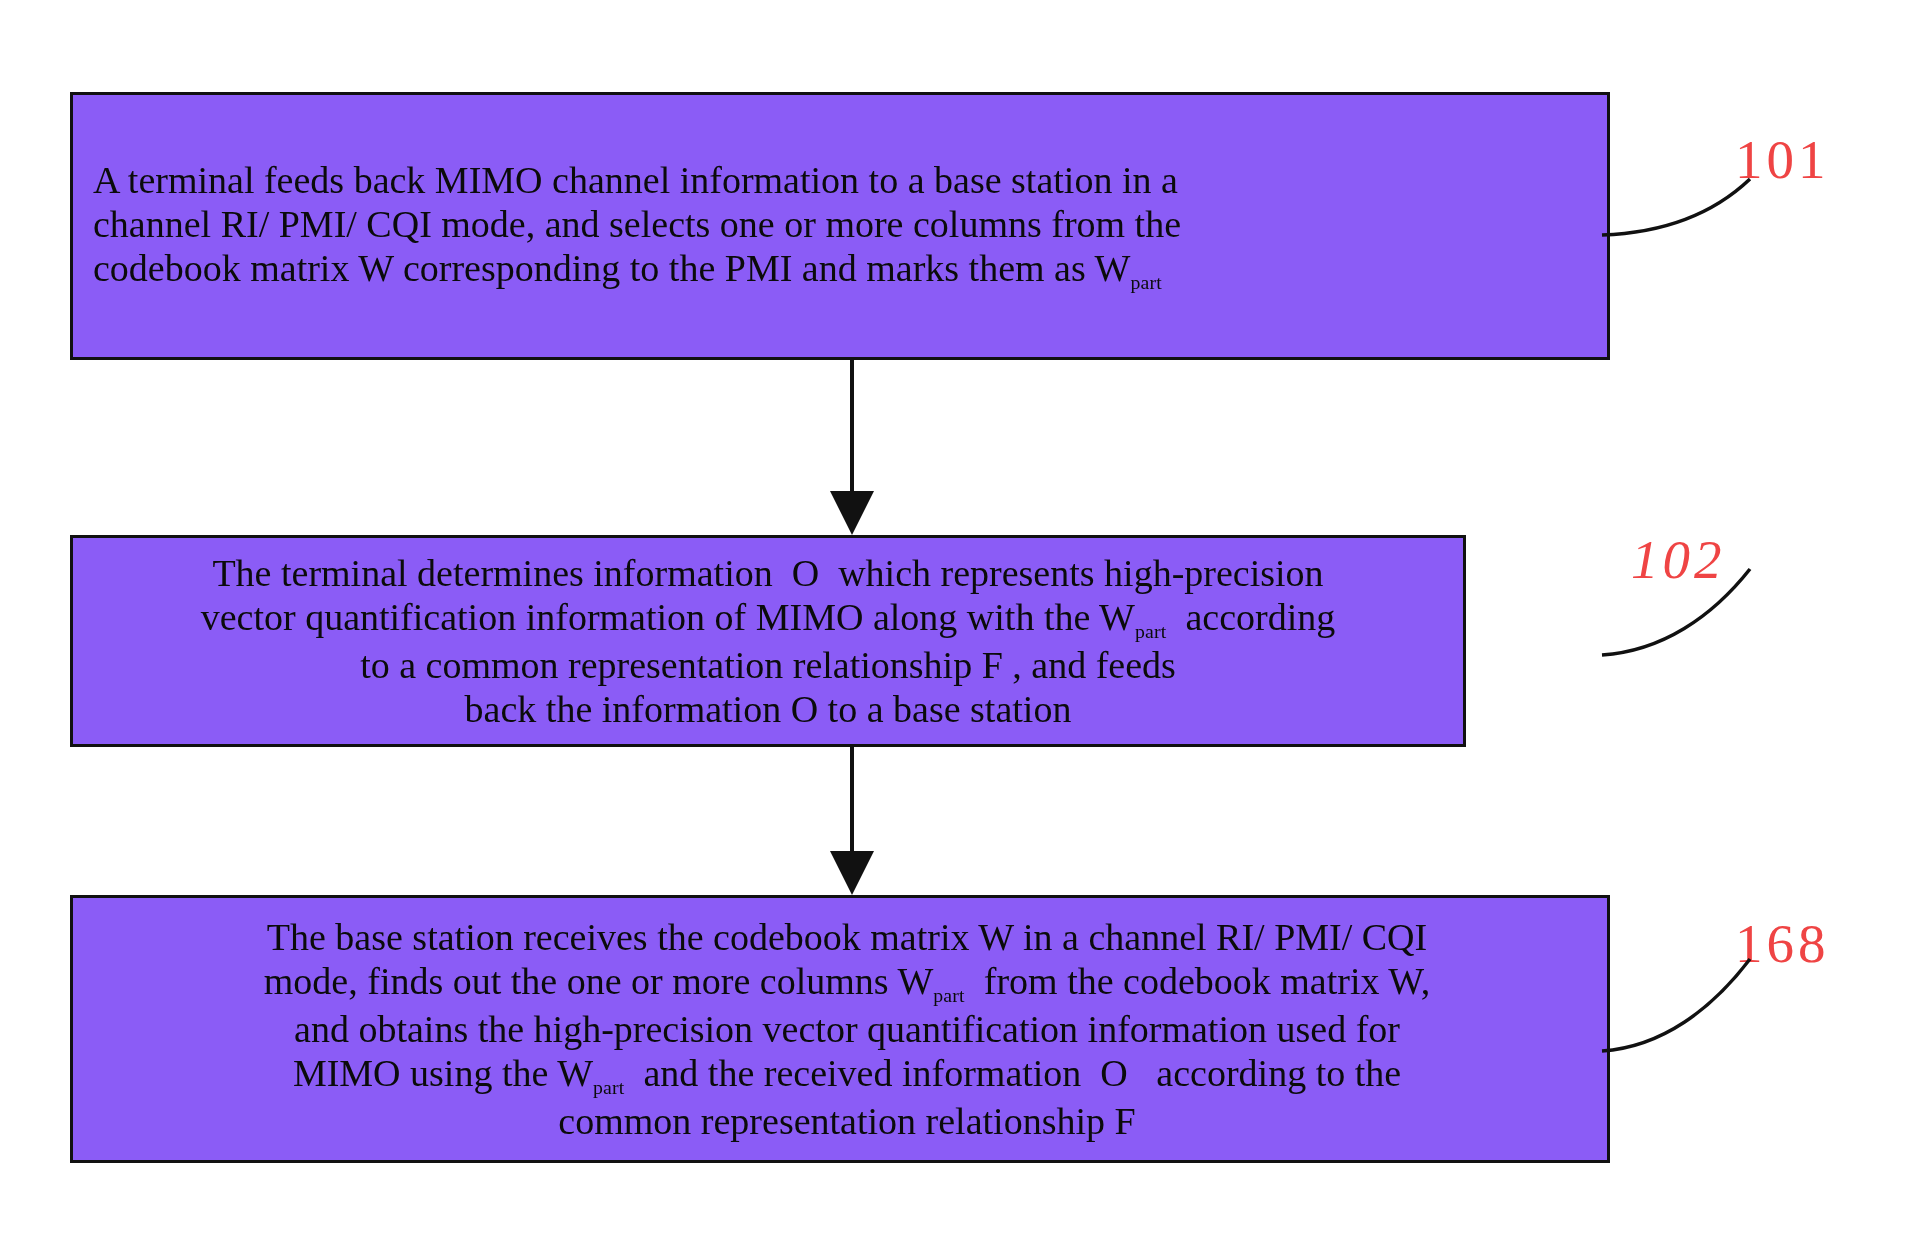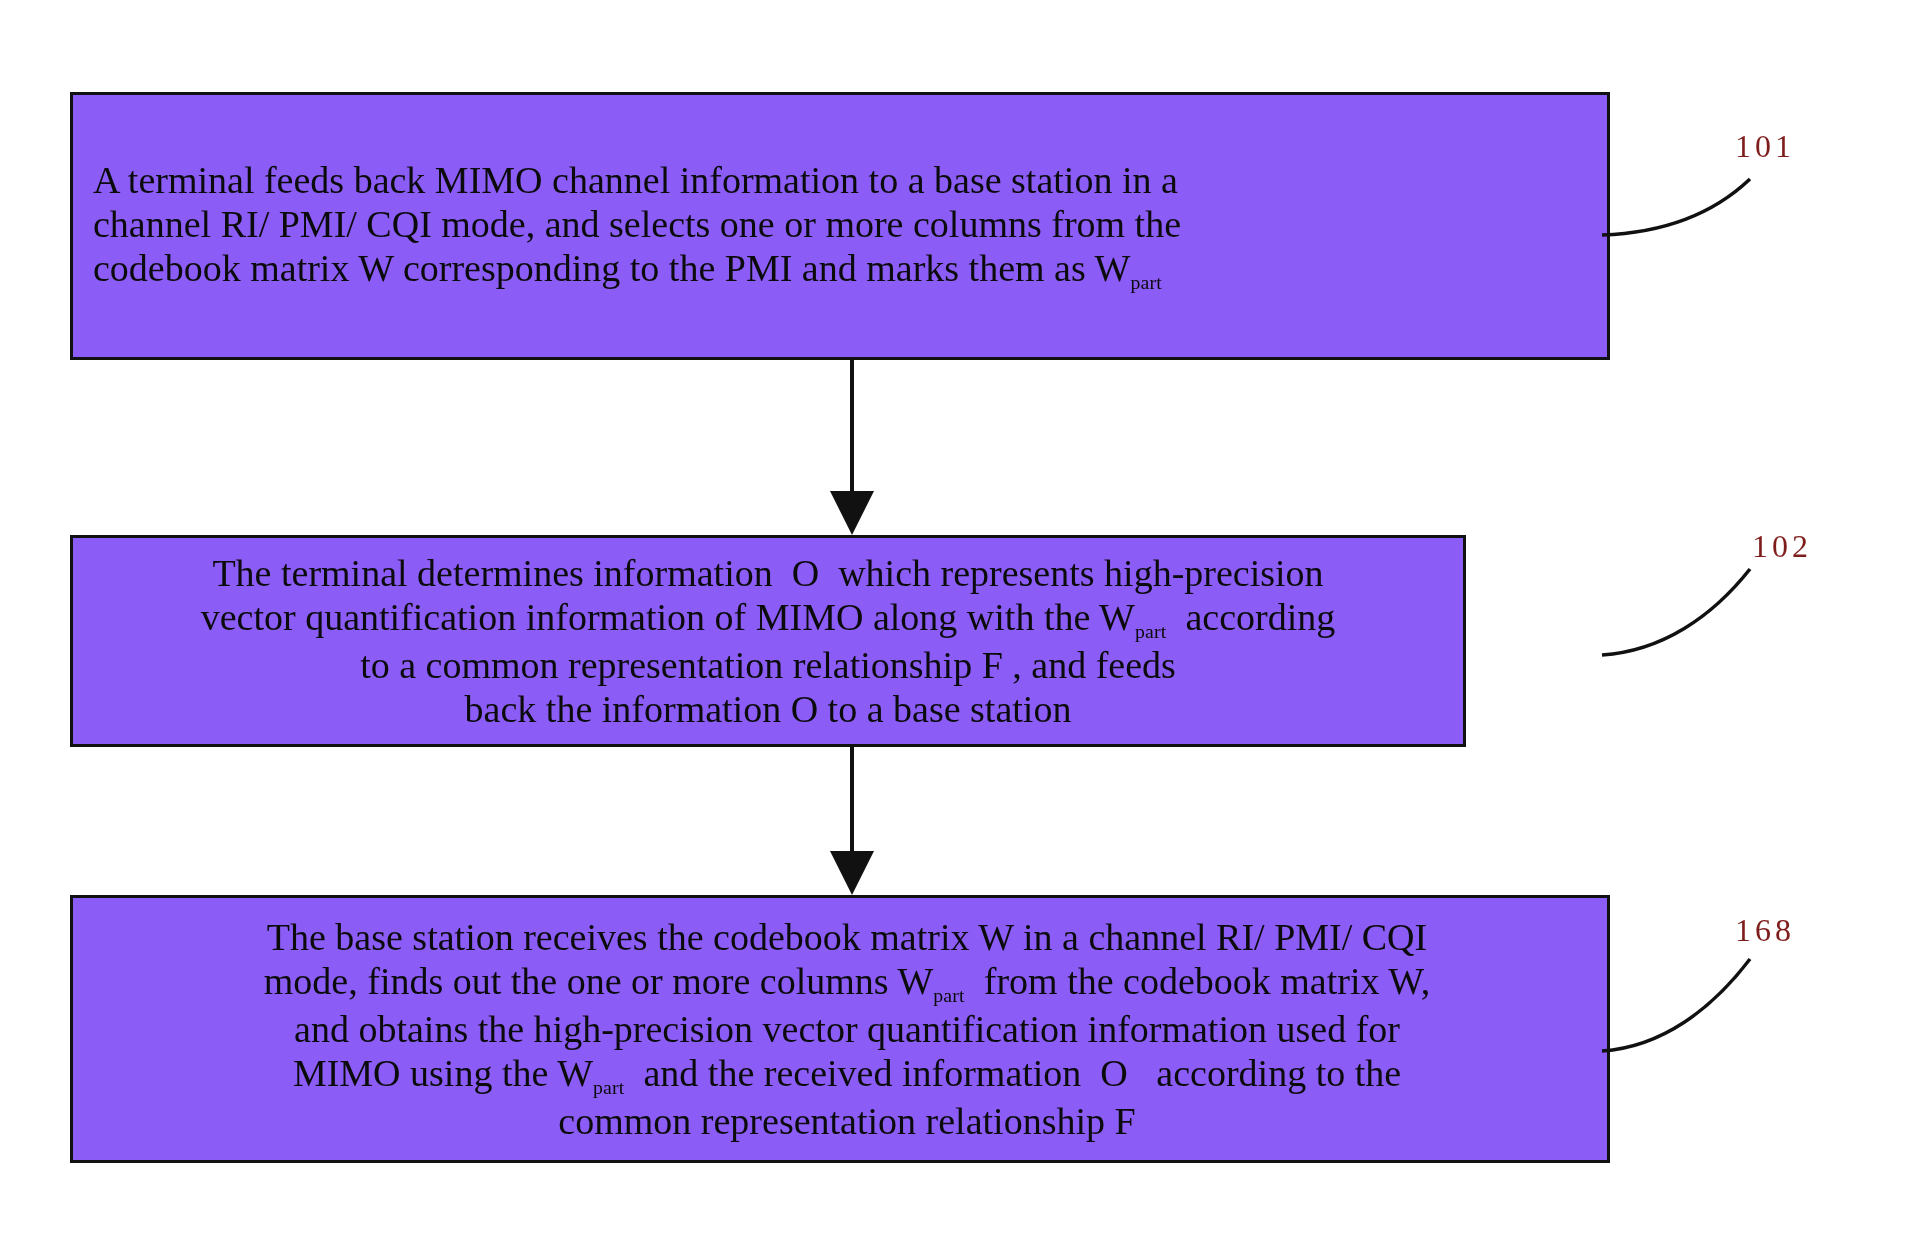--- a/index.html
+++ b/index.html
@@ -82,27 +82,27 @@
   #arrow-101-102 .shaft { height: 140px; }
   #arrow-101-102 .head  { top: 131px; }
 
   #arrow-102-103 { left: 822px; top: 747px; height: 148px; }
   #arrow-102-103 .shaft { height: 112px; }
   #arrow-102-103 .head  { top: 104px; }
 
   
   .ref-label {
     position: absolute;
-    font-size: 32px;
+    font-size: 55px;
     letter-spacing: 4px;
-    color: #7f1d1d;
+    color: #ef4444;
     white-space: nowrap;
   }
   #ref-101 { left: 1735px; top: 128px; }
-  #ref-102 { left: 1752px; top: 528px; }
+  #ref-102 { left: 1631px; top: 528px; font-style: italic; }
   #ref-103 { left: 1735px; top: 912px; }
 
   
   .leader {
     position: absolute;
     pointer-events: none;
   }
   #leader-101 { left: 1600px; top: 175px;  width: 190px; height: 125px; }
   #leader-102 { left: 1600px; top: 565px;  width: 190px; height: 130px; }
   #leader-103 { left: 1600px; top: 955px;  width: 190px; height: 130px; }

